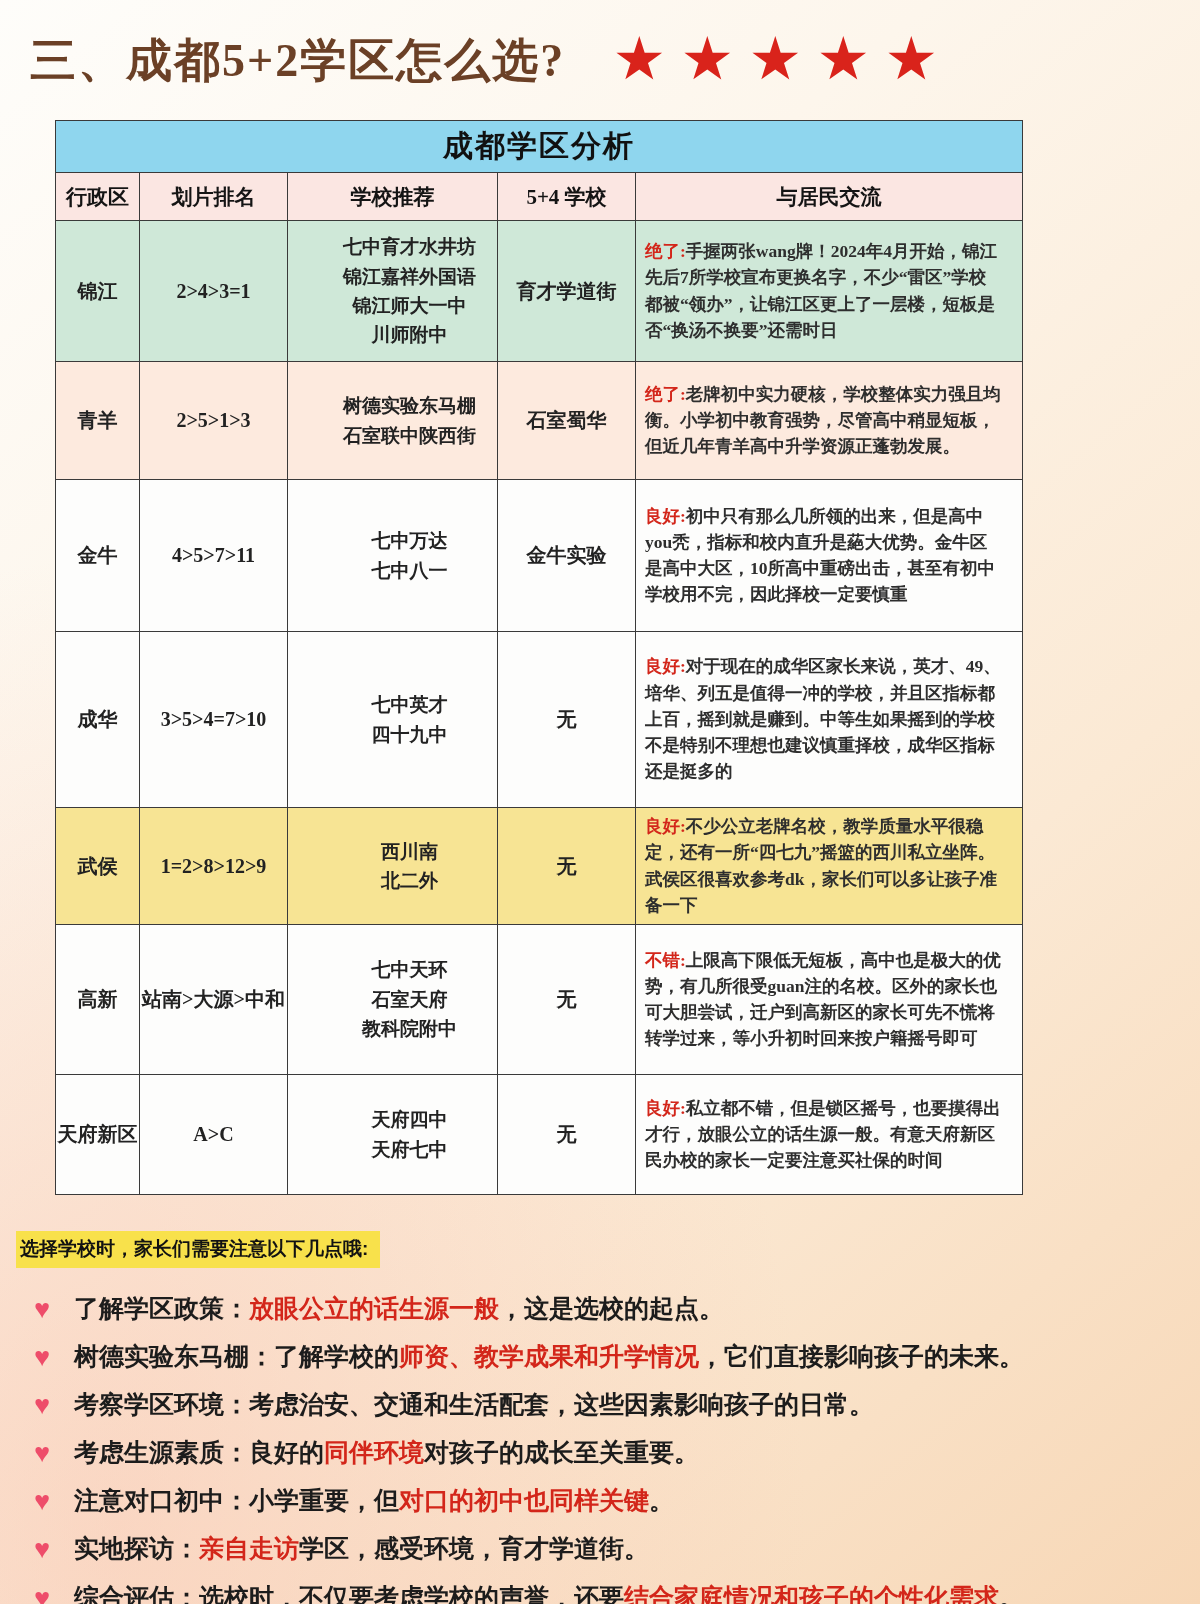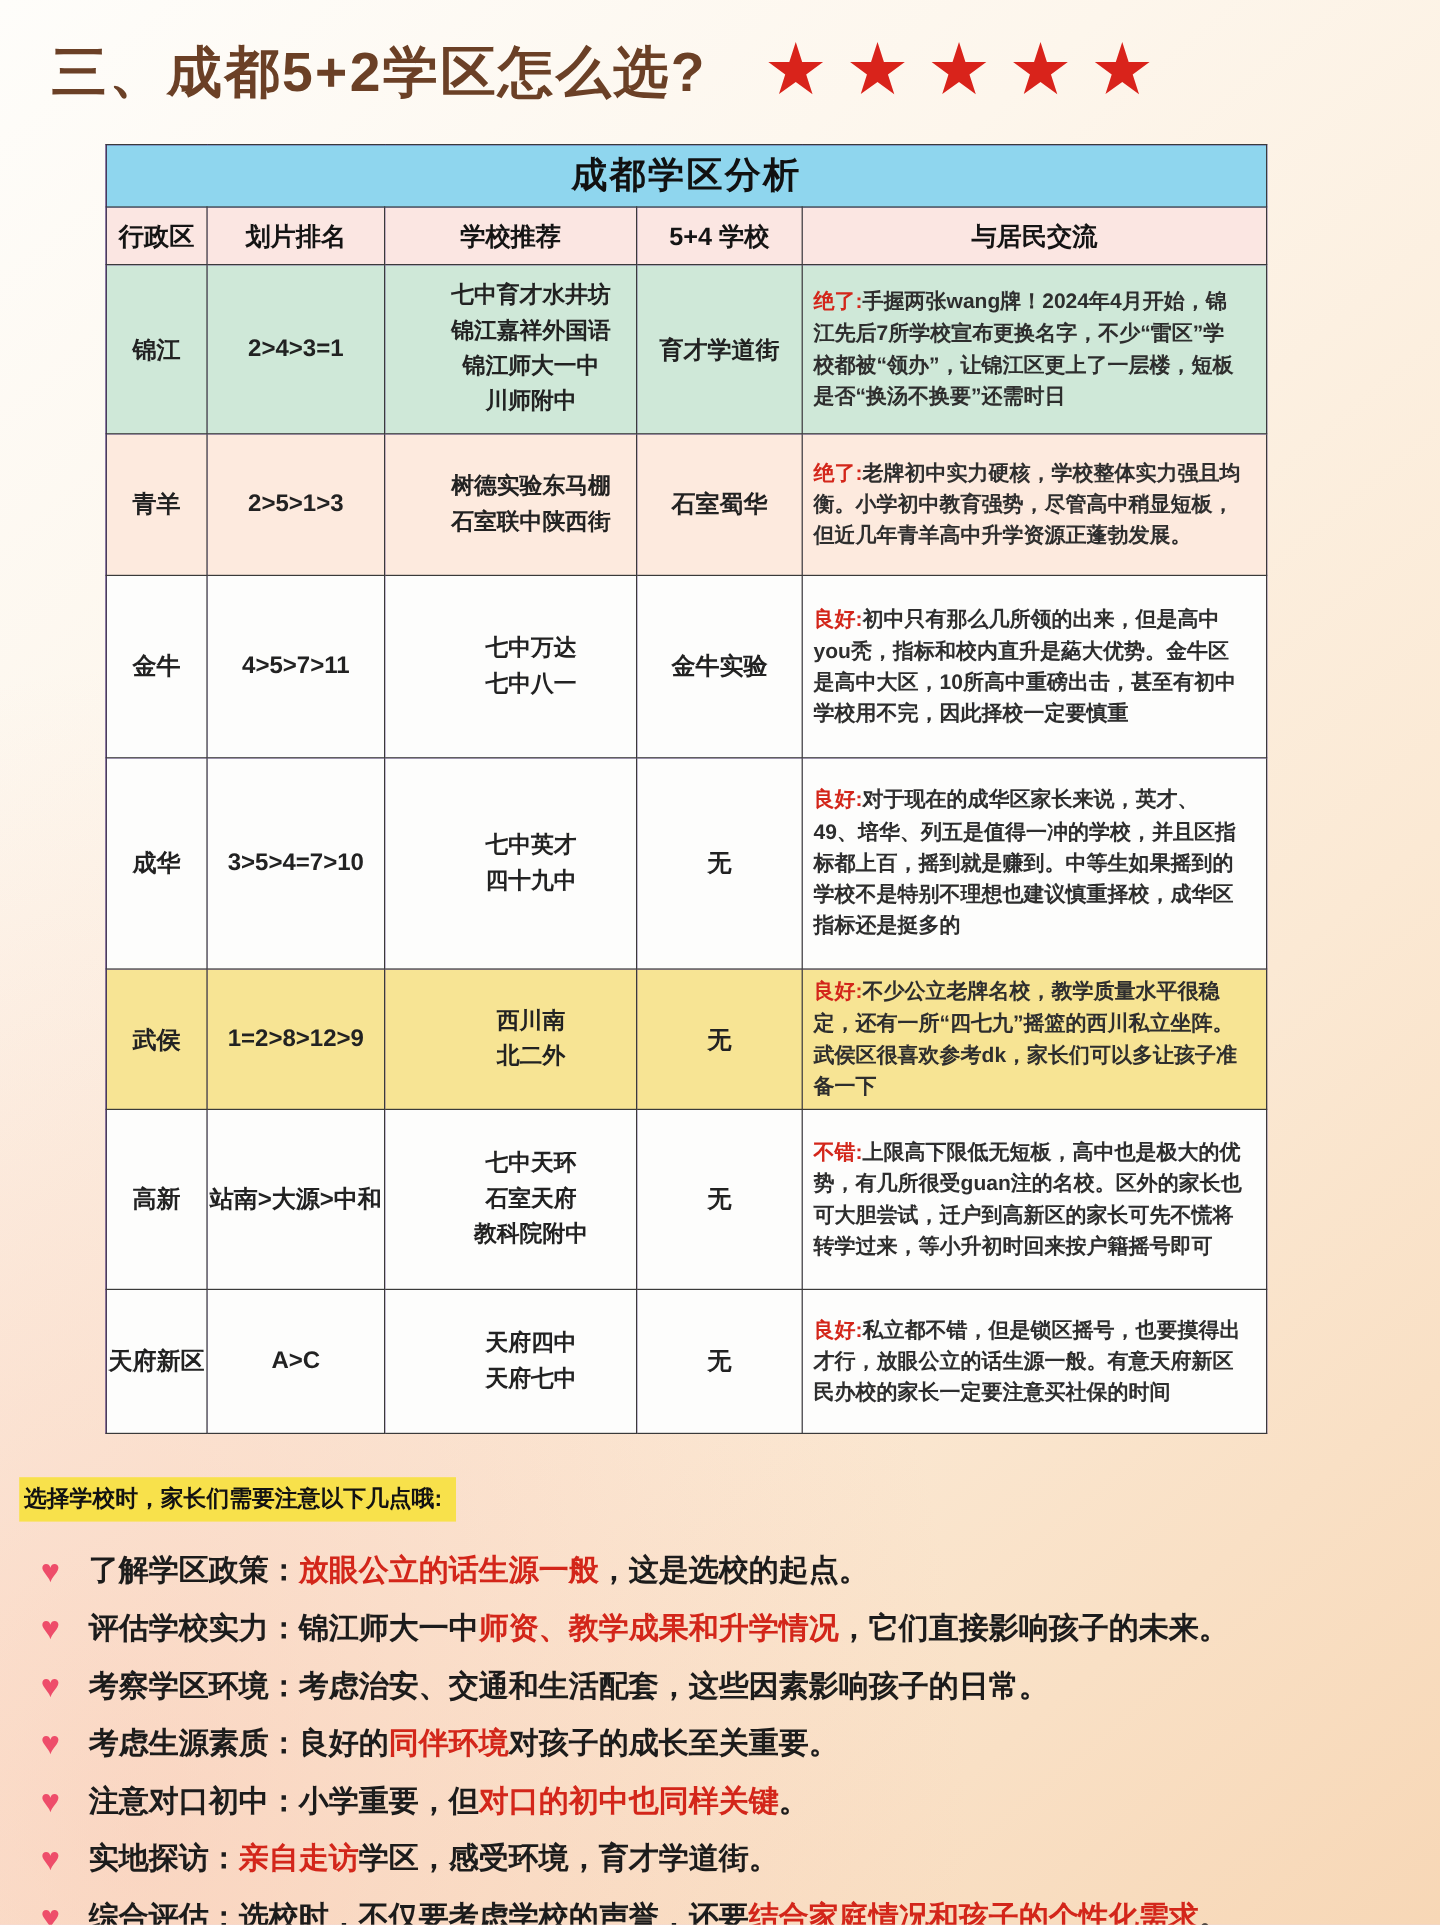--- a/index.html
+++ b/index.html
@@ -16,43 +16,43 @@
   .page { padding: 30px 0 0 0; }
 
   
   .header-row {
     display: flex;
     align-items: center;
     padding-left: 30px;
     margin-bottom: 28px;
   }
   .page-title {
-    font-family: Liberation Sans, sans-serif;
+    font-family: Liberation Serif, serif;
     font-weight: bold;
     font-size: 46px;
     color: #6b4026;
     letter-spacing: 2px;
-    margin-left: 13px;
   }
   .stars {
     margin-left: 48px;
     font-size: 52px;
     color: #d9231b;
     letter-spacing: 16px;
     line-height: 1;
     padding-bottom: 6px;
   }
 
   
   .district-table {
-    margin-left: 88px;
+    margin-left: 55px;
     width: 967px;
     border-collapse: collapse;
     table-layout: fixed;
-    background: #6d28d9;
+    background: #86efac;
+    font-family: Liberation Serif, serif;
   }
   .district-table col.c1 { width: 84px; }
   .district-table col.c2 { width: 148px; }
   .district-table col.c3 { width: 210px; }
   .district-table col.c4 { width: 138px; }
   .district-table col.c5 { width: 387px; }
   .district-table th, .district-table td {
     border: 1.6px solid #3a3a3a;
     vertical-align: middle;
   }
@@ -226,21 +226,21 @@
 
   <div class="notes">
     <div class="notes-heading">选择学校时，家长们需要注意以下几点哦:</div>
 
     <div class="note-item">
       <span class="heart-icon">♥</span>
       <span><span>了解学区政策：</span><span class="note-red">放眼公立的话生源一般</span><span>，这是选校的起点。</span></span>
     </div>
     <div class="note-item">
       <span class="heart-icon">♥</span>
-      <span><span>评估学校实力：锦江师大一中</span><span class="note-red">师资、教学成果和升学情况</span><span>，它们直接影响孩子的未来。</span></span>
+      <span><span>树德实验东马棚：了解学校的</span><span class="note-red">师资、教学成果和升学情况</span><span>，它们直接影响孩子的未来。</span></span>
     </div>
     <div class="note-item">
       <span class="heart-icon">♥</span>
       <span><span>考察学区环境：考虑治安、交通和生活配套，这些因素影响孩子的日常。</span><span class="note-red"></span><span></span></span>
     </div>
     <div class="note-item">
       <span class="heart-icon">♥</span>
       <span><span>考虑生源素质：良好的</span><span class="note-red">同伴环境</span><span>对孩子的成长至关重要。</span></span>
     </div>
     <div class="note-item">

